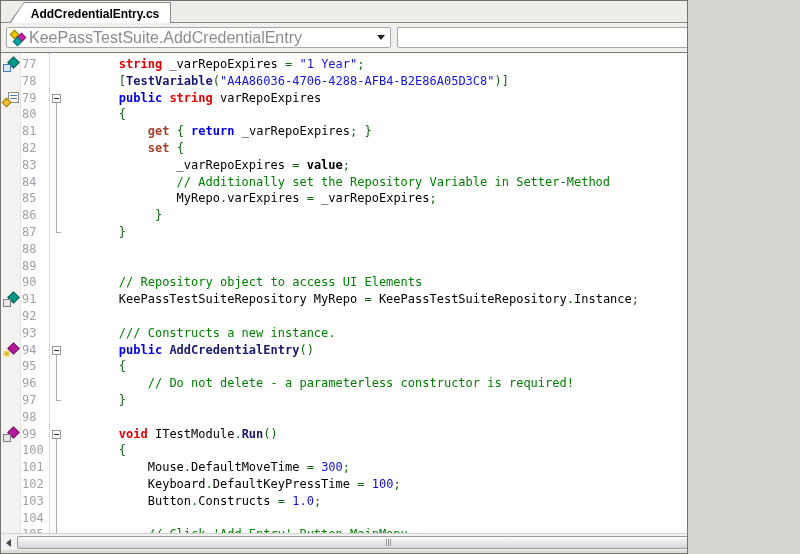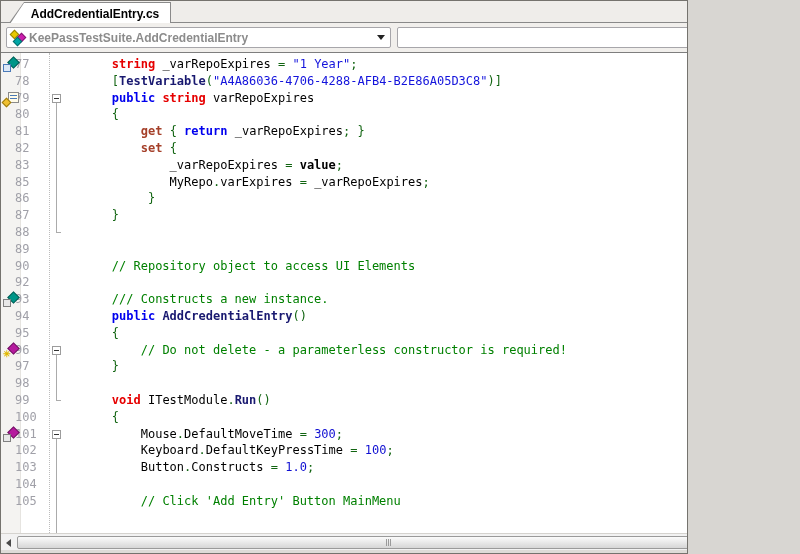--- a/index.html
+++ b/index.html
@@ -17,36 +17,36 @@
     display:flex;align-items:center;justify-content:center;}
   .tab-label{font-size:12px;font-weight:bold;color:#000;padding-left:10px;}
   .tabbar-btn{position:absolute;top:3px;width:16px;height:16px;display:flex;align-items:center;justify-content:center;cursor:default;}
   .tri-down{width:0;height:0;border-left:4px solid transparent;border-right:4px solid transparent;border-top:5px solid #3a3a3a;}
   .x-glyph{font-size:15px;font-weight:bold;color:#2a2a2a;line-height:16px;}
   
   .navbar{position:absolute;left:0;top:22px;width:798px;height:30px;background:#f1efec;border-bottom:1px solid #7e7e7e;box-sizing:border-box;}
   .combo{position:absolute;top:4px;height:21px;background:#fff;border:1px solid #a7a6aa;border-radius:2px;box-sizing:border-box;display:flex;align-items:center;}
   .combo-class{left:5px;width:385px;}
   .combo-member{left:396px;width:393px;}
-  .combo-text{flex:1;font-size:12px;color:#8c8c8c;white-space:nowrap;overflow:hidden;font-weight:bold;}
+  .combo-text{flex:1;font-size:16px;color:#8c8c8c;white-space:nowrap;overflow:hidden;}
   .combo-arrow{width:18px;display:flex;align-items:center;justify-content:center;}
   .combo-arrow .tri-down{border-top-color:#222;}
   
   .class-icon{position:relative;width:18px;height:18px;margin:0 2px 0 2px;flex:0 0 auto;}
   .class-icon i{position:absolute;width:7px;height:7px;transform:rotate(45deg);border:1px solid rgba(0,0,0,.35);box-sizing:border-box;}
   .class-icon .d1{left:2px;top:2px;background:#e8c900;}
   .class-icon .d2{left:9px;top:5px;background:#cc1fae;}
   .class-icon .d3{left:5px;top:9px;background:#00a6a6;}
   
   .editor{position:absolute;left:0;top:52px;width:780px;height:480px;background:#fff;overflow:hidden;}
   .icon-margin{position:absolute;left:0;top:0;bottom:0;width:19px;background:#f4f3f1;border-right:1px solid #e6e4e0;}
   .dotted-sep{position:absolute;left:48px;top:0;bottom:0;width:0;border-left:1px dotted #bcbcbc;}
   .lines{position:absolute;left:0;top:3px;width:100%;}
   .line{height:16.8px;line-height:16.8px;white-space:pre;font-family:"DejaVu Sans Mono",monospace;font-size:12px;}
-  .ln{display:inline-block;margin-left:14px;width:27px;color:var(--c-linenumber,#a0a0a8);vertical-align:top;}
+  .ln{display:inline-block;margin-left:21px;width:27px;color:var(--c-linenumber,#a0a0a8);vertical-align:top;}
   .code{display:inline-block;padding-left:12px;vertical-align:top;color:#000;}
   .tok-kw  {color:var(--c-keyword);font-weight:bold;}
   .tok-type{color:var(--c-type);font-weight:bold;}
   .tok-acc {color:var(--c-accessor);font-weight:bold;}
   .tok-meth{color:var(--c-method);font-weight:bold;}
   .tok-str {color:var(--c-string);}
   .tok-num {color:var(--c-number);}
   .tok-com {color:var(--c-comment);}
   .tok-punct{color:var(--c-punctuation);}
   .tok-val {color:var(--c-value_keyword);font-weight:bold;}
@@ -126,26 +126,28 @@
     <div class="icon-margin"></div>
     <div class="dotted-sep"></div>
     <div class="lines">
         <div class="line"><span class="ln">77</span><span class="code"><span class="tok-id">        </span><span class="tok-type">string</span><span class="tok-id"> _varRepoExpires </span><span class="tok-punct">=</span><span class="tok-id"> </span><span class="tok-str">"1 Year"</span><span class="tok-punct">;</span></span></div>
         <div class="line"><span class="ln">78</span><span class="code"><span class="tok-id">        </span><span class="tok-punct">[</span><span class="tok-meth">TestVariable</span><span class="tok-punct">(</span><span class="tok-str">"A4A86036-4706-4288-AFB4-B2E86A05D3C8"</span><span class="tok-punct">)]</span></span></div>
         <div class="line"><span class="ln">79</span><span class="code"><span class="tok-id">        </span><span class="tok-kw">public</span><span class="tok-id"> </span><span class="tok-type">string</span><span class="tok-id"> varRepoExpires</span></span></div>
         <div class="line"><span class="ln">80</span><span class="code"><span class="tok-id">        </span><span class="tok-punct">{</span></span></div>
         <div class="line"><span class="ln">81</span><span class="code"><span class="tok-id">            </span><span class="tok-acc">get</span><span class="tok-id"> </span><span class="tok-punct">{</span><span class="tok-id"> </span><span class="tok-kw">return</span><span class="tok-id"> _varRepoExpires</span><span class="tok-punct">;</span><span class="tok-id"> </span><span class="tok-punct">}</span></span></div>
         <div class="line"><span class="ln">82</span><span class="code"><span class="tok-id">            </span><span class="tok-acc">set</span><span class="tok-id"> </span><span class="tok-punct">{</span></span></div>
         <div class="line"><span class="ln">83</span><span class="code"><span class="tok-id">                </span><span class="tok-id">_varRepoExpires </span><span class="tok-punct">=</span><span class="tok-id"> </span><span class="tok-val">value</span><span class="tok-punct">;</span></span></div>
+        <div class="line"><span class="ln">84</span><span class="code"><span class="tok-id">                </span><span class="tok-com">// Additionally set the Repository Variable in Setter-Method</span></span></div>
         <div class="line"><span class="ln">85</span><span class="code"><span class="tok-id">                </span><span class="tok-id">MyRepo</span><span class="tok-punct">.</span><span class="tok-id">varExpires </span><span class="tok-punct">=</span><span class="tok-id"> _varRepoExpires</span><span class="tok-punct">;</span></span></div>
         <div class="line"><span class="ln">86</span><span class="code"><span class="tok-id">             </span><span class="tok-punct">}</span></span></div>
         <div class="line"><span class="ln">87</span><span class="code"><span class="tok-id">        </span><span class="tok-punct">}</span></span></div>
         <div class="line"><span class="ln">88</span><span class="code"></span></div>
         <div class="line"><span class="ln">89</span><span class="code"></span></div>
         <div class="line"><span class="ln">90</span><span class="code"><span class="tok-id">        </span><span class="tok-com">// Repository object to access UI Elements</span></span></div>
+        <div class="line"><span class="ln">91</span><span class="code"><span class="tok-id">        </span><span class="tok-id">KeePassTestSuiteRepository MyRepo </span><span class="tok-punct">=</span><span class="tok-id"> KeePassTestSuiteRepository</span><span class="tok-punct">.</span><span class="tok-id">Instance</span><span class="tok-punct">;</span></span></div>
         <div class="line"><span class="ln">92</span><span class="code"></span></div>
         <div class="line"><span class="ln">93</span><span class="code"><span class="tok-id">        </span><span class="tok-com">/// Constructs a new instance.</span></span></div>
         <div class="line"><span class="ln">94</span><span class="code"><span class="tok-id">        </span><span class="tok-kw">public</span><span class="tok-id"> </span><span class="tok-meth">AddCredentialEntry</span><span class="tok-punct">()</span></span></div>
         <div class="line"><span class="ln">95</span><span class="code"><span class="tok-id">        </span><span class="tok-punct">{</span></span></div>
         <div class="line"><span class="ln">96</span><span class="code"><span class="tok-id">            </span><span class="tok-com">// Do not delete - a parameterless constructor is required!</span></span></div>
         <div class="line"><span class="ln">97</span><span class="code"><span class="tok-id">        </span><span class="tok-punct">}</span></span></div>
         <div class="line"><span class="ln">98</span><span class="code"></span></div>
         <div class="line"><span class="ln">99</span><span class="code"><span class="tok-id">        </span><span class="tok-type">void</span><span class="tok-id"> ITestModule</span><span class="tok-punct">.</span><span class="tok-meth">Run</span><span class="tok-punct">()</span></span></div>
         <div class="line"><span class="ln">100</span><span class="code"><span class="tok-id">        </span><span class="tok-punct">{</span></span></div>
         <div class="line"><span class="ln">101</span><span class="code"><span class="tok-id">            </span><span class="tok-id">Mouse</span><span class="tok-punct">.</span><span class="tok-id">DefaultMoveTime </span><span class="tok-punct">=</span><span class="tok-id"> </span><span class="tok-num">300</span><span class="tok-punct">;</span></span></div>

